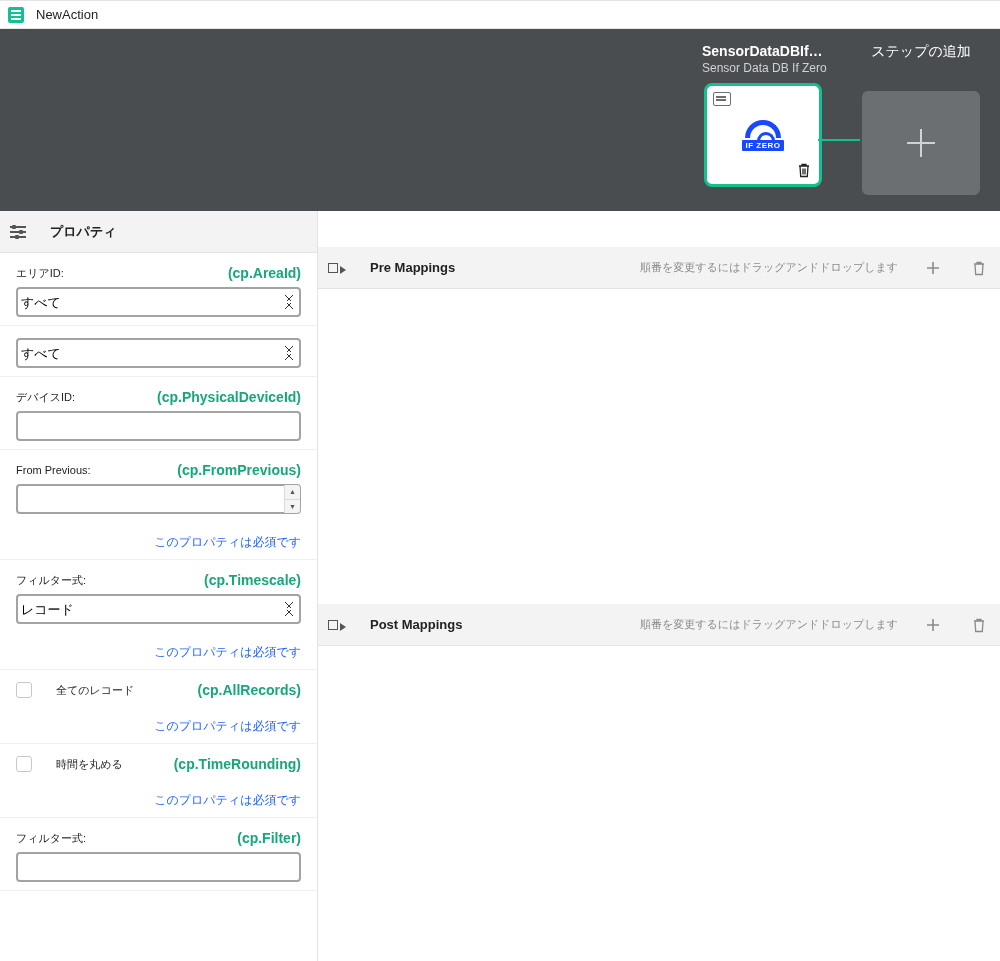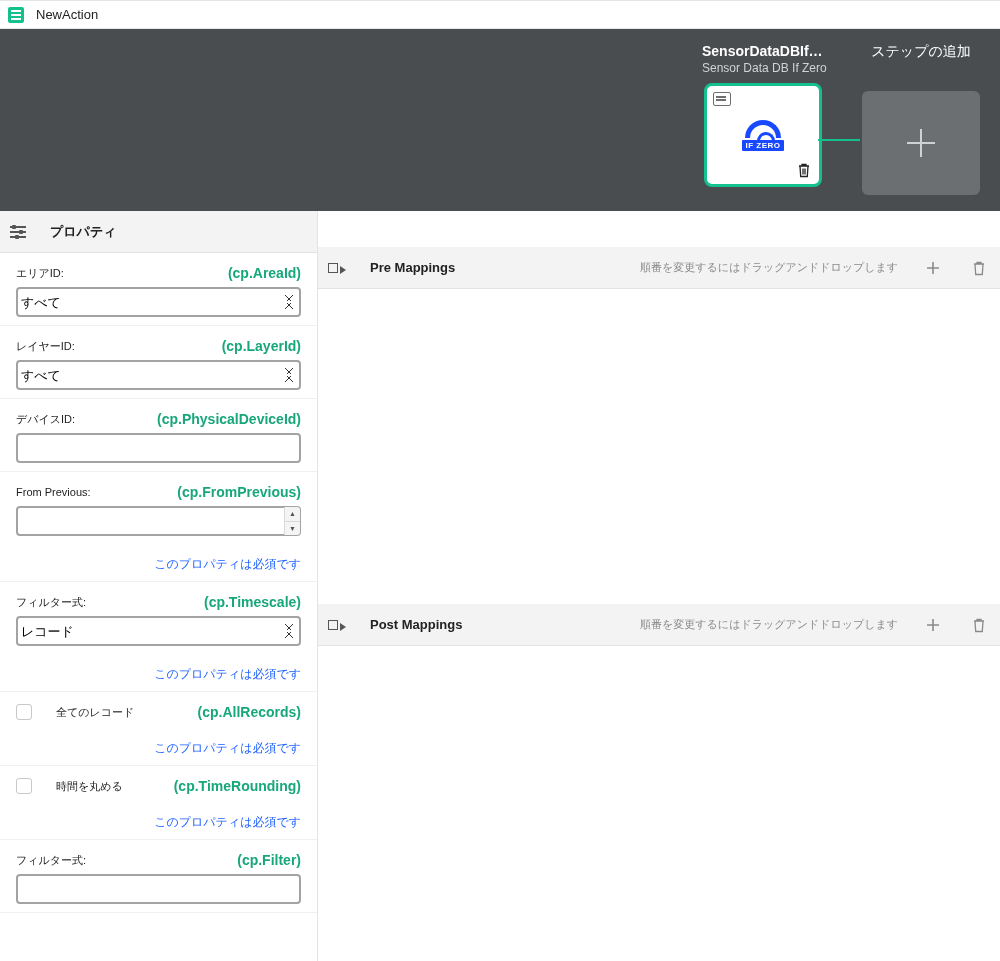--- a/index.html
+++ b/index.html
@@ -131,24 +131,20 @@
           <div class="row">
             <label>エリアID:</label>
             <span class="cp">(cp.AreaId)</span>
           </div>
           <div class="selectwrap">
             <select><option>すべて</option></select>
           </div>
         </div>
 
         <div class="field">
-          <div class="row">
-            <label>レイヤーID:</label>
-            <span class="cp">(cp.LayerId)</span>
-          </div>
           <div class="selectwrap">
             <select><option>すべて</option></select>
           </div>
         </div>
 
         <div class="field">
           <div class="row">
             <label>デバイスID:</label>
             <span class="cp">(cp.PhysicalDeviceId)</span>
           </div>

